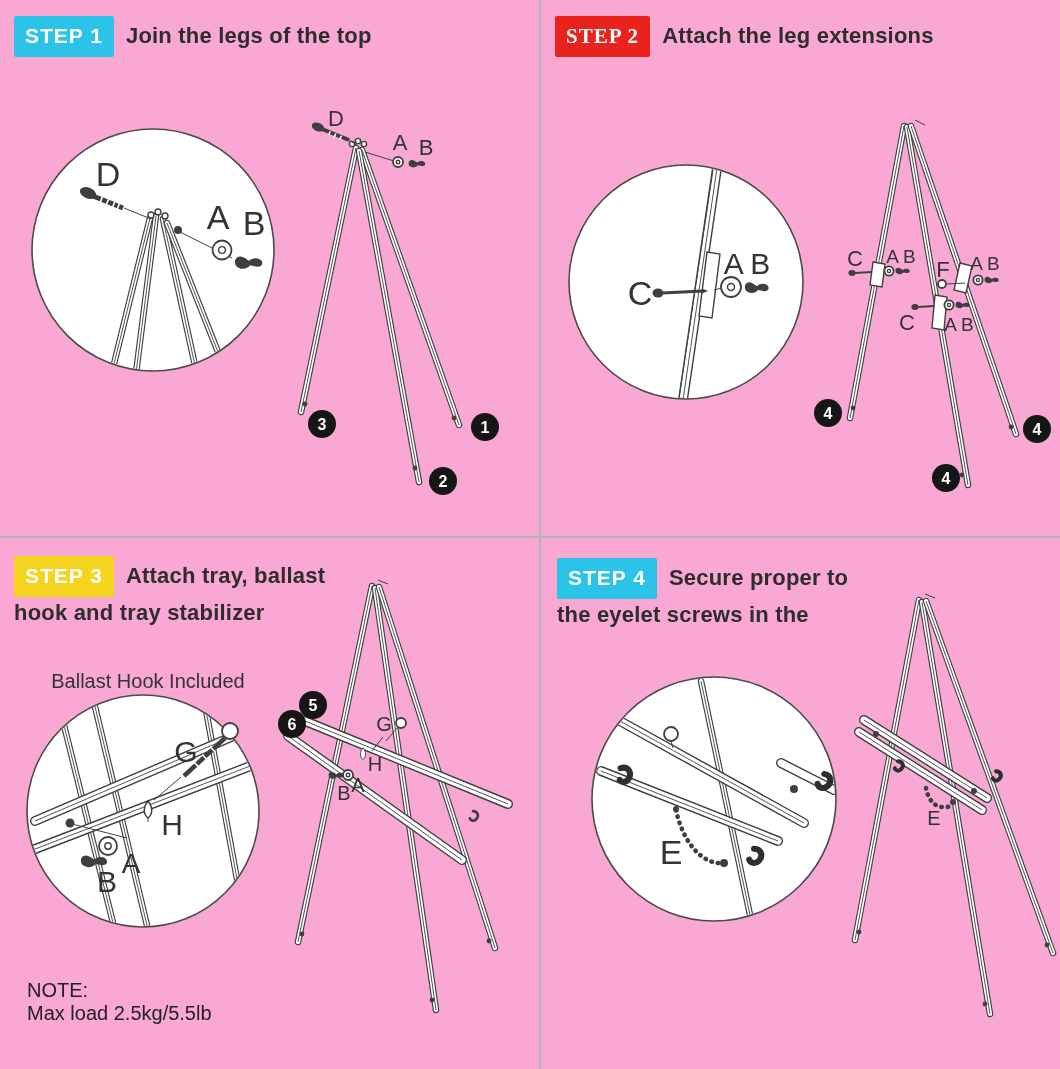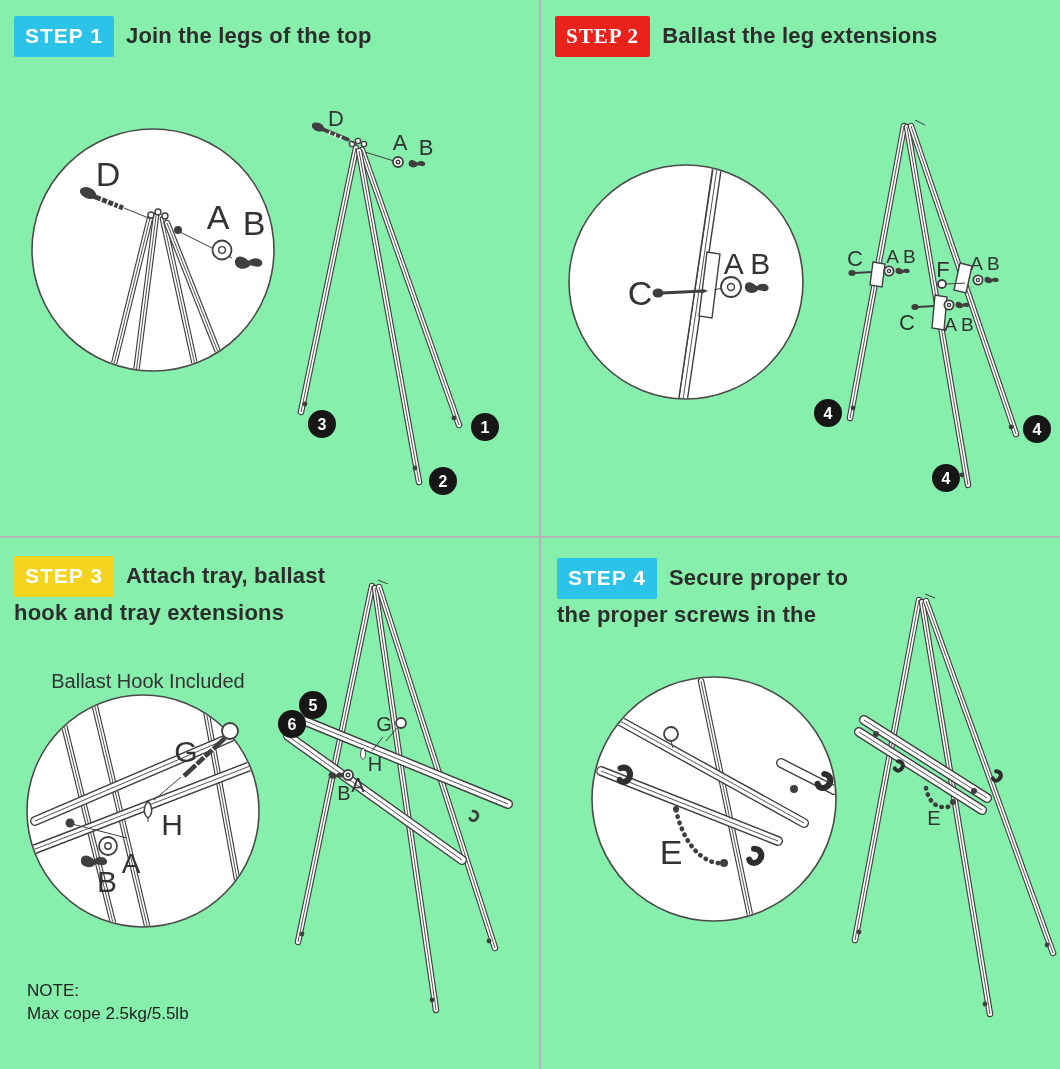--- a/index.html
+++ b/index.html
@@ -1,16 +1,16 @@
 <!DOCTYPE html>
 <html><head>
 <meta charset="utf-8">
 <style>
   html,body{margin:0;padding:0;background:#fff;}
-  #page{position:relative;width:1060px;height:1069px;background:#86efac;overflow:hidden;
+  #page{position:relative;width:1060px;height:1069px;background:#f9a8d4;overflow:hidden;
         font-family:"Liberation Sans",sans-serif;color:#2d2d2d;}
   .divider{position:absolute;background:#b5b5b5;}
   #div-v{left:539px;top:0;width:2px;height:1069px;}
   #div-h{left:0;top:536px;width:1060px;height:2px;}
   .quad{position:absolute;overflow:hidden;}
   #q1{left:0;top:0;width:539px;height:536px;}
   #q2{left:541px;top:0;width:519px;height:536px;}
   #q3{left:0;top:538px;width:539px;height:531px;}
   #q4{left:541px;top:538px;width:519px;height:531px;}
   .quad svg{position:absolute;left:0;top:0;}
@@ -33,21 +33,21 @@
   .f36{font-size:34px;} .f30{font-size:30px;} .f28{font-size:28px;}
   .f22{font-size:22px;} .f20{font-size:20px;} .f19{font-size:19px;}
   .badge-c{fill:#161616;}
   .badge-t{fill:#fff;font-size:16px;font-weight:bold;text-anchor:middle;
            font-family:"Liberation Sans",sans-serif;}
   .hk{stroke:#3f3f3f;stroke-width:3.4;fill:none;stroke-linecap:round;}
   .hkd{stroke:#2e2e2e;stroke-width:5;fill:none;stroke-linecap:round;}
   .chain{stroke:#3f3f3f;stroke-width:4.6;fill:none;stroke-linecap:round;
          stroke-dasharray:.5 6;}
   .wht{stroke:#fff;stroke-width:1.6;}
-  .note{position:absolute;left:27px;top:441px;font-size:17px;line-height:23px;color:#222;}
+  .note{position:absolute;left:27px;top:441px;font-size:20px;line-height:23px;color:#222;}
 </style>
 </head>
 <body>
 
 <div id="page">
 
   <div id="q1" class="quad">
     <div class="hdr" style="left:14px;top:16px;">
       <span class="stepbadge" style="background-color: rgb(44, 195, 233);">STEP 1</span><span>Join the legs of the top</span>
     </div>
@@ -148,21 +148,21 @@
       </g>
       <g transform="translate(443,481)">
         <circle class="badge-c" r="14"></circle>
           <text class="badge-t" y="5.5">2</text>
       </g>
     </svg>
   </div>
 
   <div id="q2" class="quad">
     <div class="hdr" style="left:14px;top:16px;">
-      <span class="stepbadge" style="background-color: rgb(233, 35, 28); font-family: Liberation Serif, serif;">STEP 2</span><span>Ballast the leg extensions</span>
+      <span class="stepbadge" style="background-color: rgb(233, 35, 28); font-family: Liberation Serif, serif;">STEP 2</span><span>Attach the leg extensions</span>
     </div>
     <svg width="519" height="536" viewBox="0 0 519 536">
       <defs>
           <clipPath id="clipQ2">
             <circle cx="145" cy="282" r="116"></circle>
           </clipPath>
         </defs>
       <circle class="cbig" cx="145" cy="282" r="117"></circle>
       <g clip-path="url(#clipQ2)">
         <line class="b1" x1="176" y1="168" x2="142" y2="400"></line>
@@ -260,21 +260,21 @@
       <g transform="translate(405,478)">
         <circle class="badge-c" r="14"></circle>
           <text class="badge-t" y="5.5">4</text>
       </g>
     </svg>
   </div>
 
   <div id="q3" class="quad">
     <div class="hdr" style="left:14px;top:18px;width:360px;">
       <span class="stepbadge" style="background-color: rgb(244, 212, 30);">STEP 3</span><span>Attach tray, ballast</span><br>
-      <span>hook and tray extensions</span>
+      <span>hook and tray stabilizer</span>
     </div>
     <svg width="539" height="531" viewBox="0 0 539 531">
       <defs>
           <clipPath id="clipQ3">
             <circle cx="143" cy="273" r="115"></circle>
           </clipPath>
         </defs>
       <text class="lbl f20" x="148" y="150">Ballast Hook Included</text>
       <line class="ln" x1="149" y1="157" x2="149" y2="252"></line>
       <circle class="cbig" cx="143" cy="273" r="116"></circle>
@@ -372,28 +372,28 @@
         <circle class="badge-c" r="14"></circle>
           <text class="badge-t" y="5.5">5</text>
       </g>
       <g transform="translate(292,186)">
         <circle class="badge-c" r="14"></circle>
           <text class="badge-t" y="5.5">6</text>
       </g>
     </svg>
     <div class="note">
       <div>NOTE:</div>
-      <div>Max cope 2.5kg/5.5lb</div>
+      <div>Max load 2.5kg/5.5lb</div>
     </div>
   </div>
 
   <div id="q4" class="quad">
     <div class="hdr" style="left:16px;top:20px;width:400px;">
       <span class="stepbadge" style="background-color: rgb(44, 195, 233); text-align: center;">STEP 4</span><span>Secure proper to</span><br>
-      <span>the proper screws in the</span><br>
+      <span>the eyelet screws in the</span><br>
     </div>
     <svg width="519" height="531" viewBox="0 0 519 531">
       <defs>
           <clipPath id="clipQ4">
             <circle cx="173" cy="261" r="121"></circle>
           </clipPath>
         </defs>
       <circle class="cbig" cx="173" cy="261" r="122"></circle>
       <g clip-path="url(#clipQ4)">
         <line class="t1" x1="160" y1="143" x2="213" y2="396"></line>

